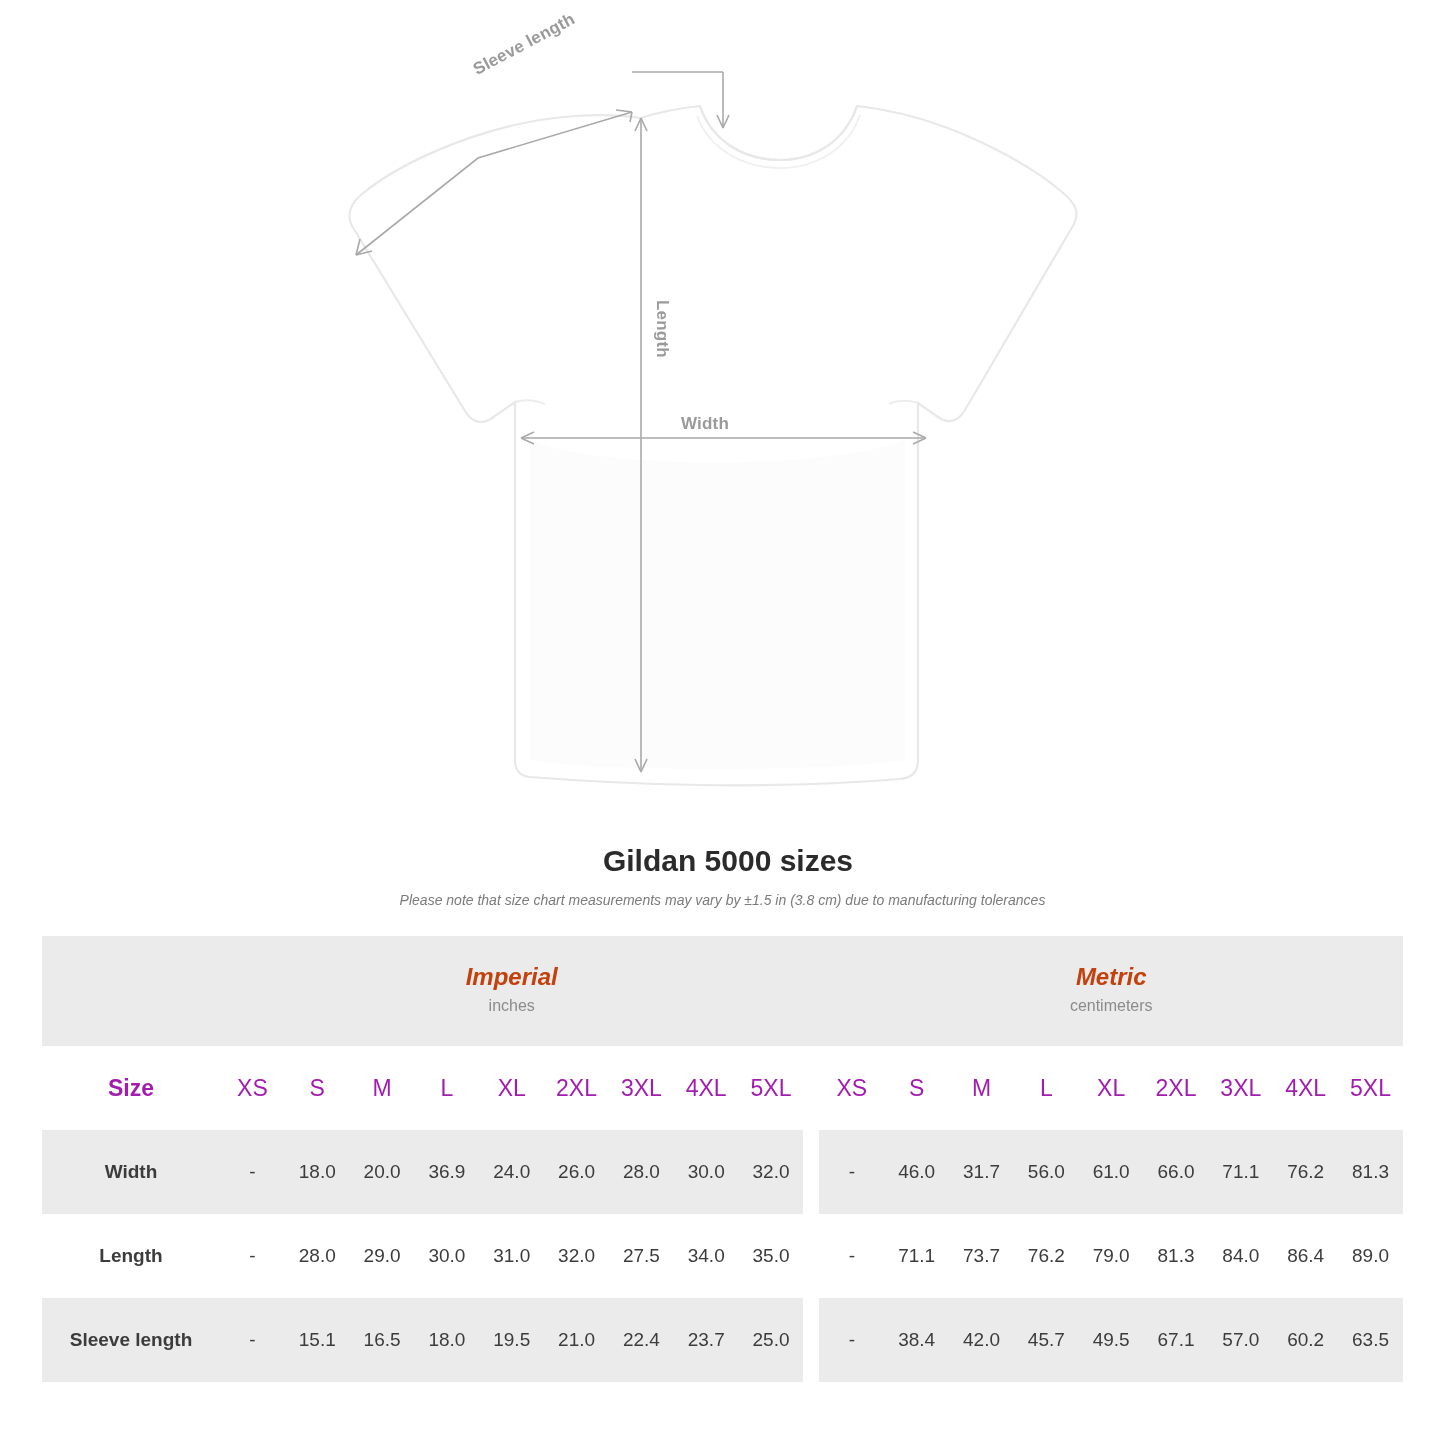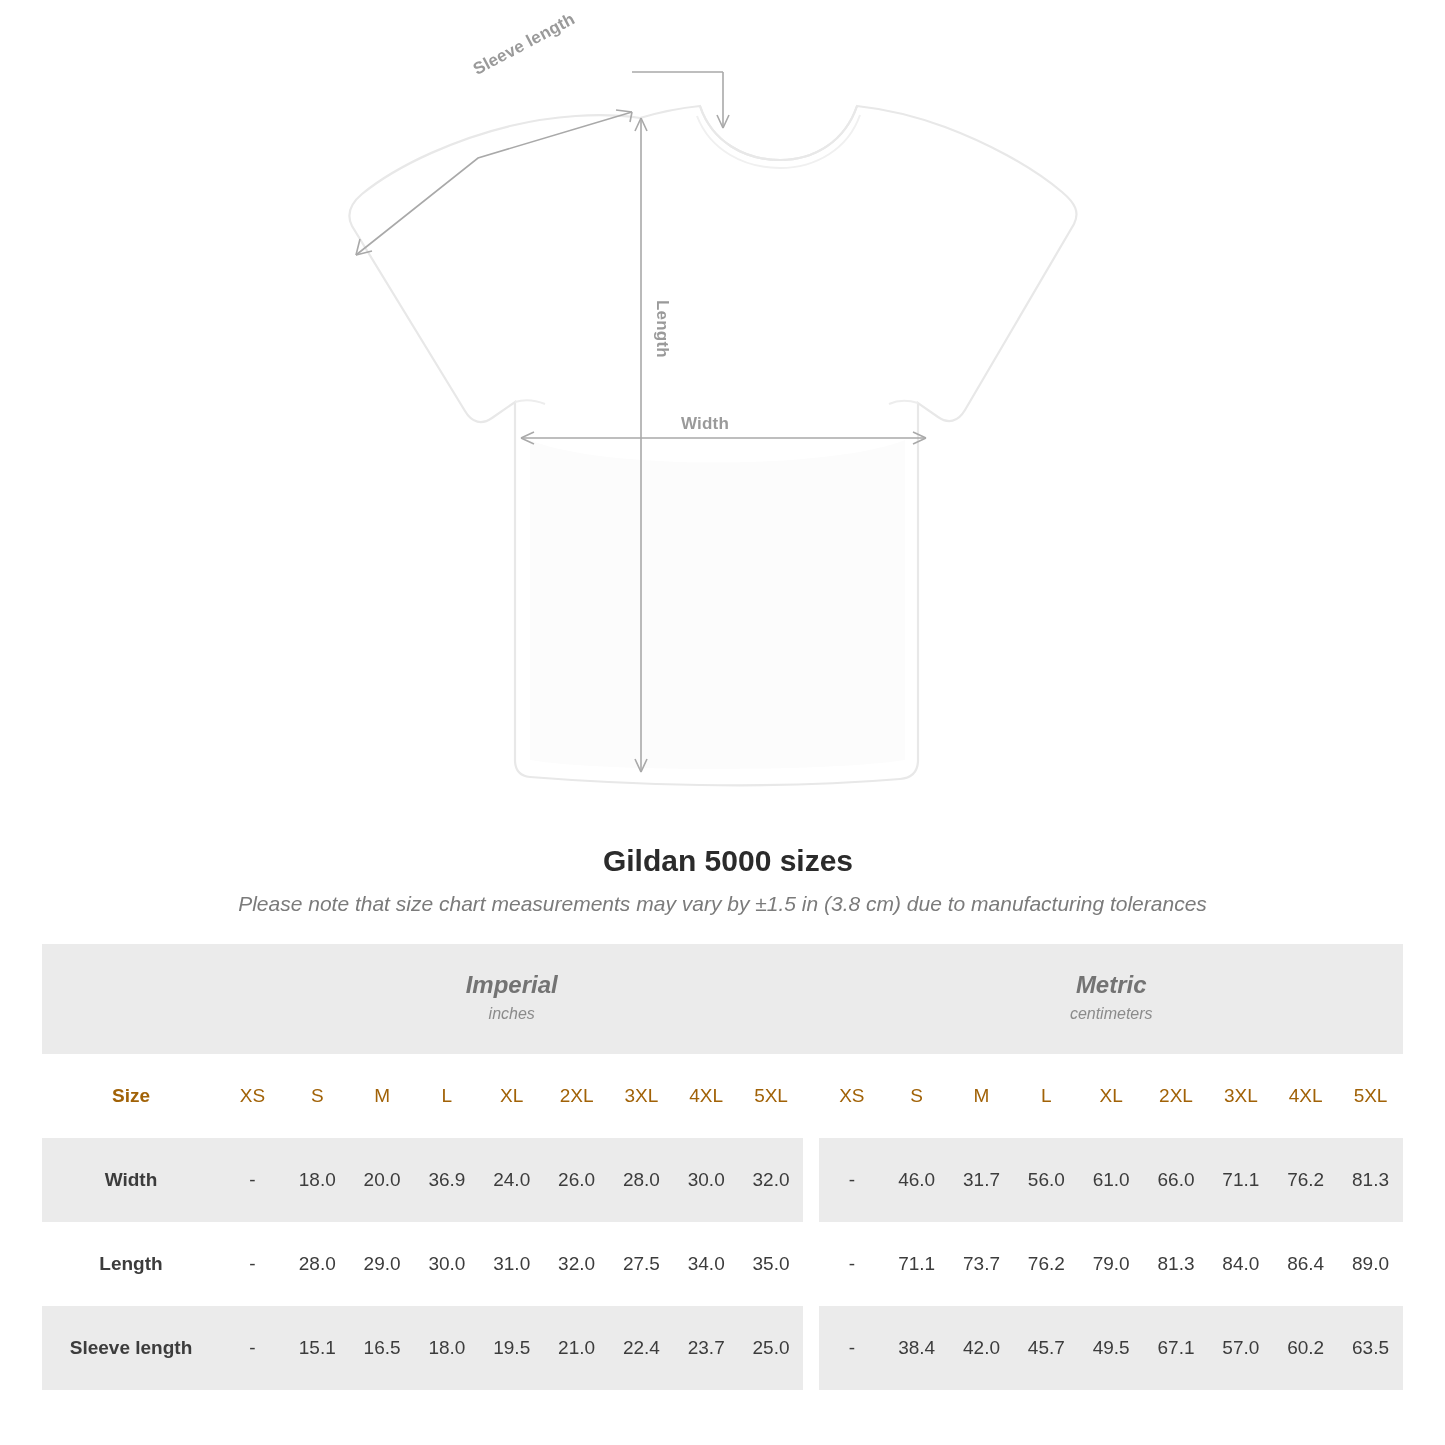--- a/index.html
+++ b/index.html
@@ -57,21 +57,21 @@
     margin-top: 14px;
   }
   .chart-title {
     font-size: 30px;
     font-weight: bold;
     color: #2b2b2b;
     margin: 0;
     padding-left: 11px;
   }
   .chart-note {
-    font-size: 21px;
+    font-size: 14px;
     font-style: italic;
     color: #7b7b7b;
     margin: 14px 0 0 0;
   }
 
   
   .table-wrap {
     margin: 28px 42px 0 42px;
   }
   table.size-table {
@@ -85,35 +85,34 @@
     font-weight: normal;
   }
   .unit-head {
     height: 110px;
     background: #ebebeb;
   }
   .unit-system {
     font-size: 24px;
     font-style: italic;
     font-weight: bold;
-    color: #737373;
+    color: #c2410c;
     line-height: 1.25;
   }
   .unit-sub {
     font-size: 16px;
-    font-style: italic;
     color: #8b8b8b;
     line-height: 1.7;
   }
   .row-head {
     height: 84px;
   }
   .row-head td {
-    font-size: 19px;
-    color: #a16207;
+    font-size: 23px;
+    color: #a21caf;
     background: #ffffff;
   }
   .row-head td.rowlabel {
     font-weight: bold;
   }
   tr.data-row {
     height: 84px;
   }
   tr.data-row td {
     font-size: 19px;

